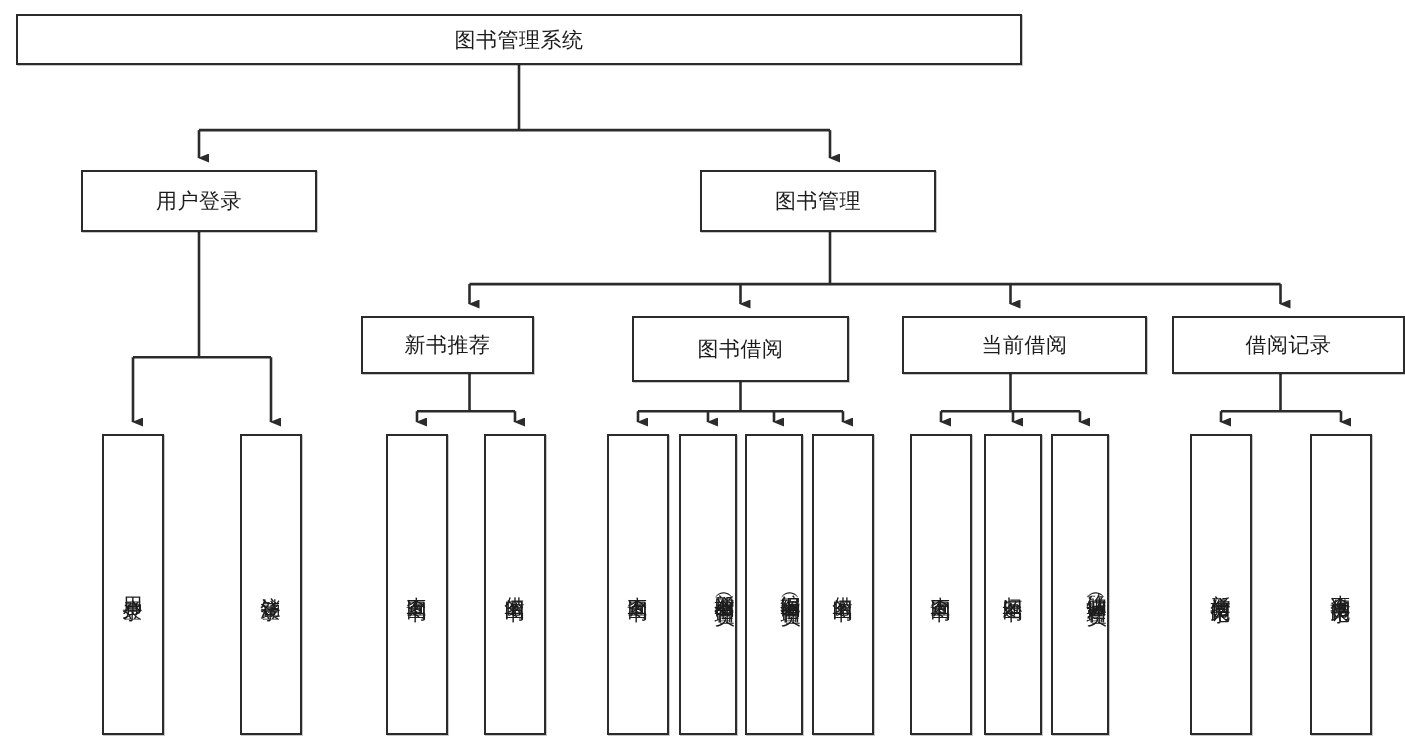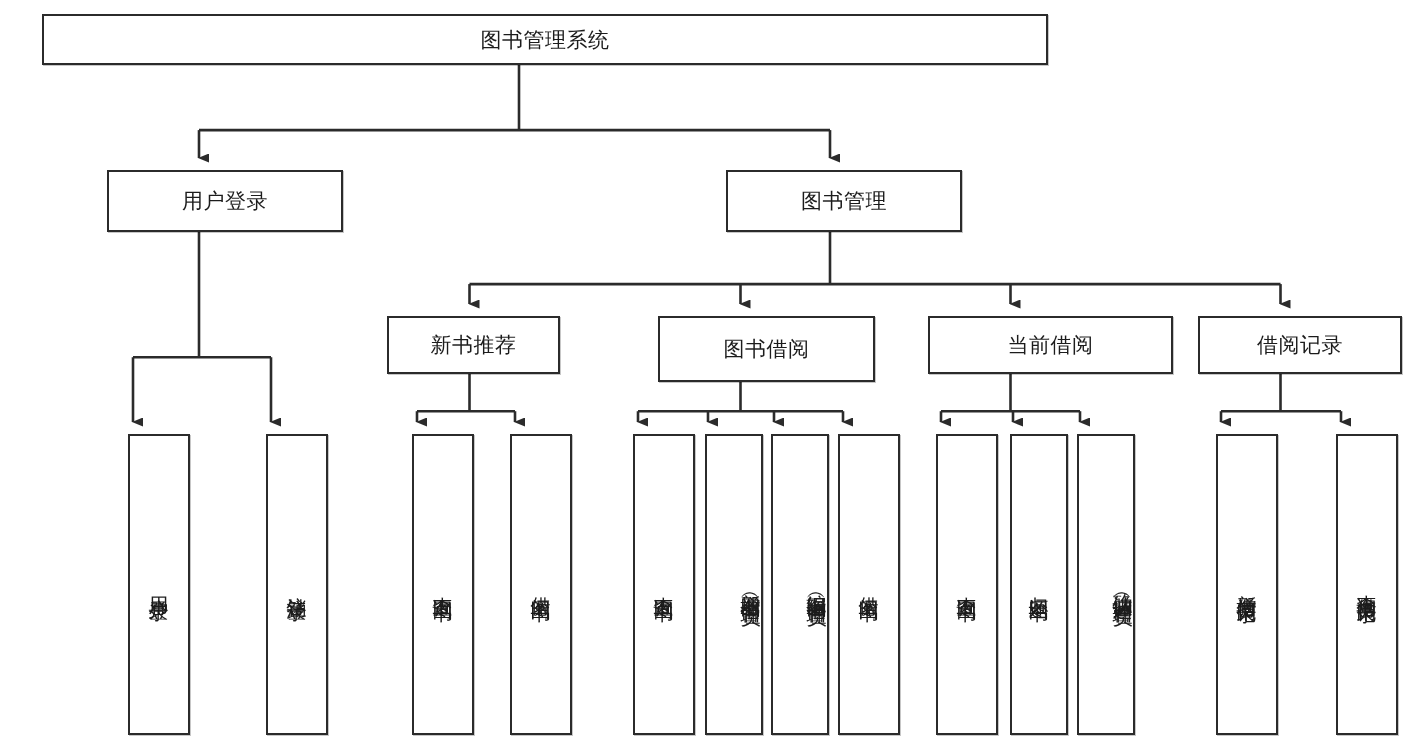--- a/index.html
+++ b/index.html
@@ -25,21 +25,20 @@
     top: 0;
     width: 1405px;
     height: 747px;
   }
   .node-box {
     position: absolute;
     box-sizing: border-box;
     border: 2px solid #2b2b2b;
     background: #ffffff;
     box-shadow: 1px 1px 0 rgba(0,0,0,0.22);
-    margin-left: 26px;
   }
   .node-label-h {
     position: absolute;
     left: 0; right: 0; top: 0; bottom: 0;
     display: flex;
     align-items: center;
     justify-content: center;
     font-size: 21px;
     color: #1c1c1c;
     letter-spacing: 0.5px;
@@ -134,21 +133,21 @@
       </div>
       <div class="node-box" style="left: 361px; top: 316px; width: 173px; height: 58px;">
         <div class="node-label-h">新书推荐</div>
       </div>
       <div class="node-box" style="left: 632px; top: 316px; width: 217px; height: 66px;">
         <div class="node-label-h">图书借阅</div>
       </div>
       <div class="node-box" style="left: 902px; top: 316px; width: 245px; height: 58px;">
         <div class="node-label-h">当前借阅</div>
       </div>
-      <div class="node-box" style="left: 1172px; top: 316px; width: 204px; height: 58px;">
+      <div class="node-box" style="left: 1172px; top: 316px; width: 233px; height: 58px;">
         <div class="node-label-h">借阅记录</div>
       </div>
       <div class="node-box" style="left: 102px; top: 434px; width: 62px; height: 301px;">
         <div class="node-label-v">用户登录</div>
       </div>
       <div class="node-box" style="left: 240px; top: 434px; width: 62px; height: 301px;">
         <div class="node-label-v">注销登录</div>
       </div>
       <div class="node-box" style="left: 386px; top: 434px; width: 62px; height: 301px;">
         <div class="node-label-v">查询图书</div>

